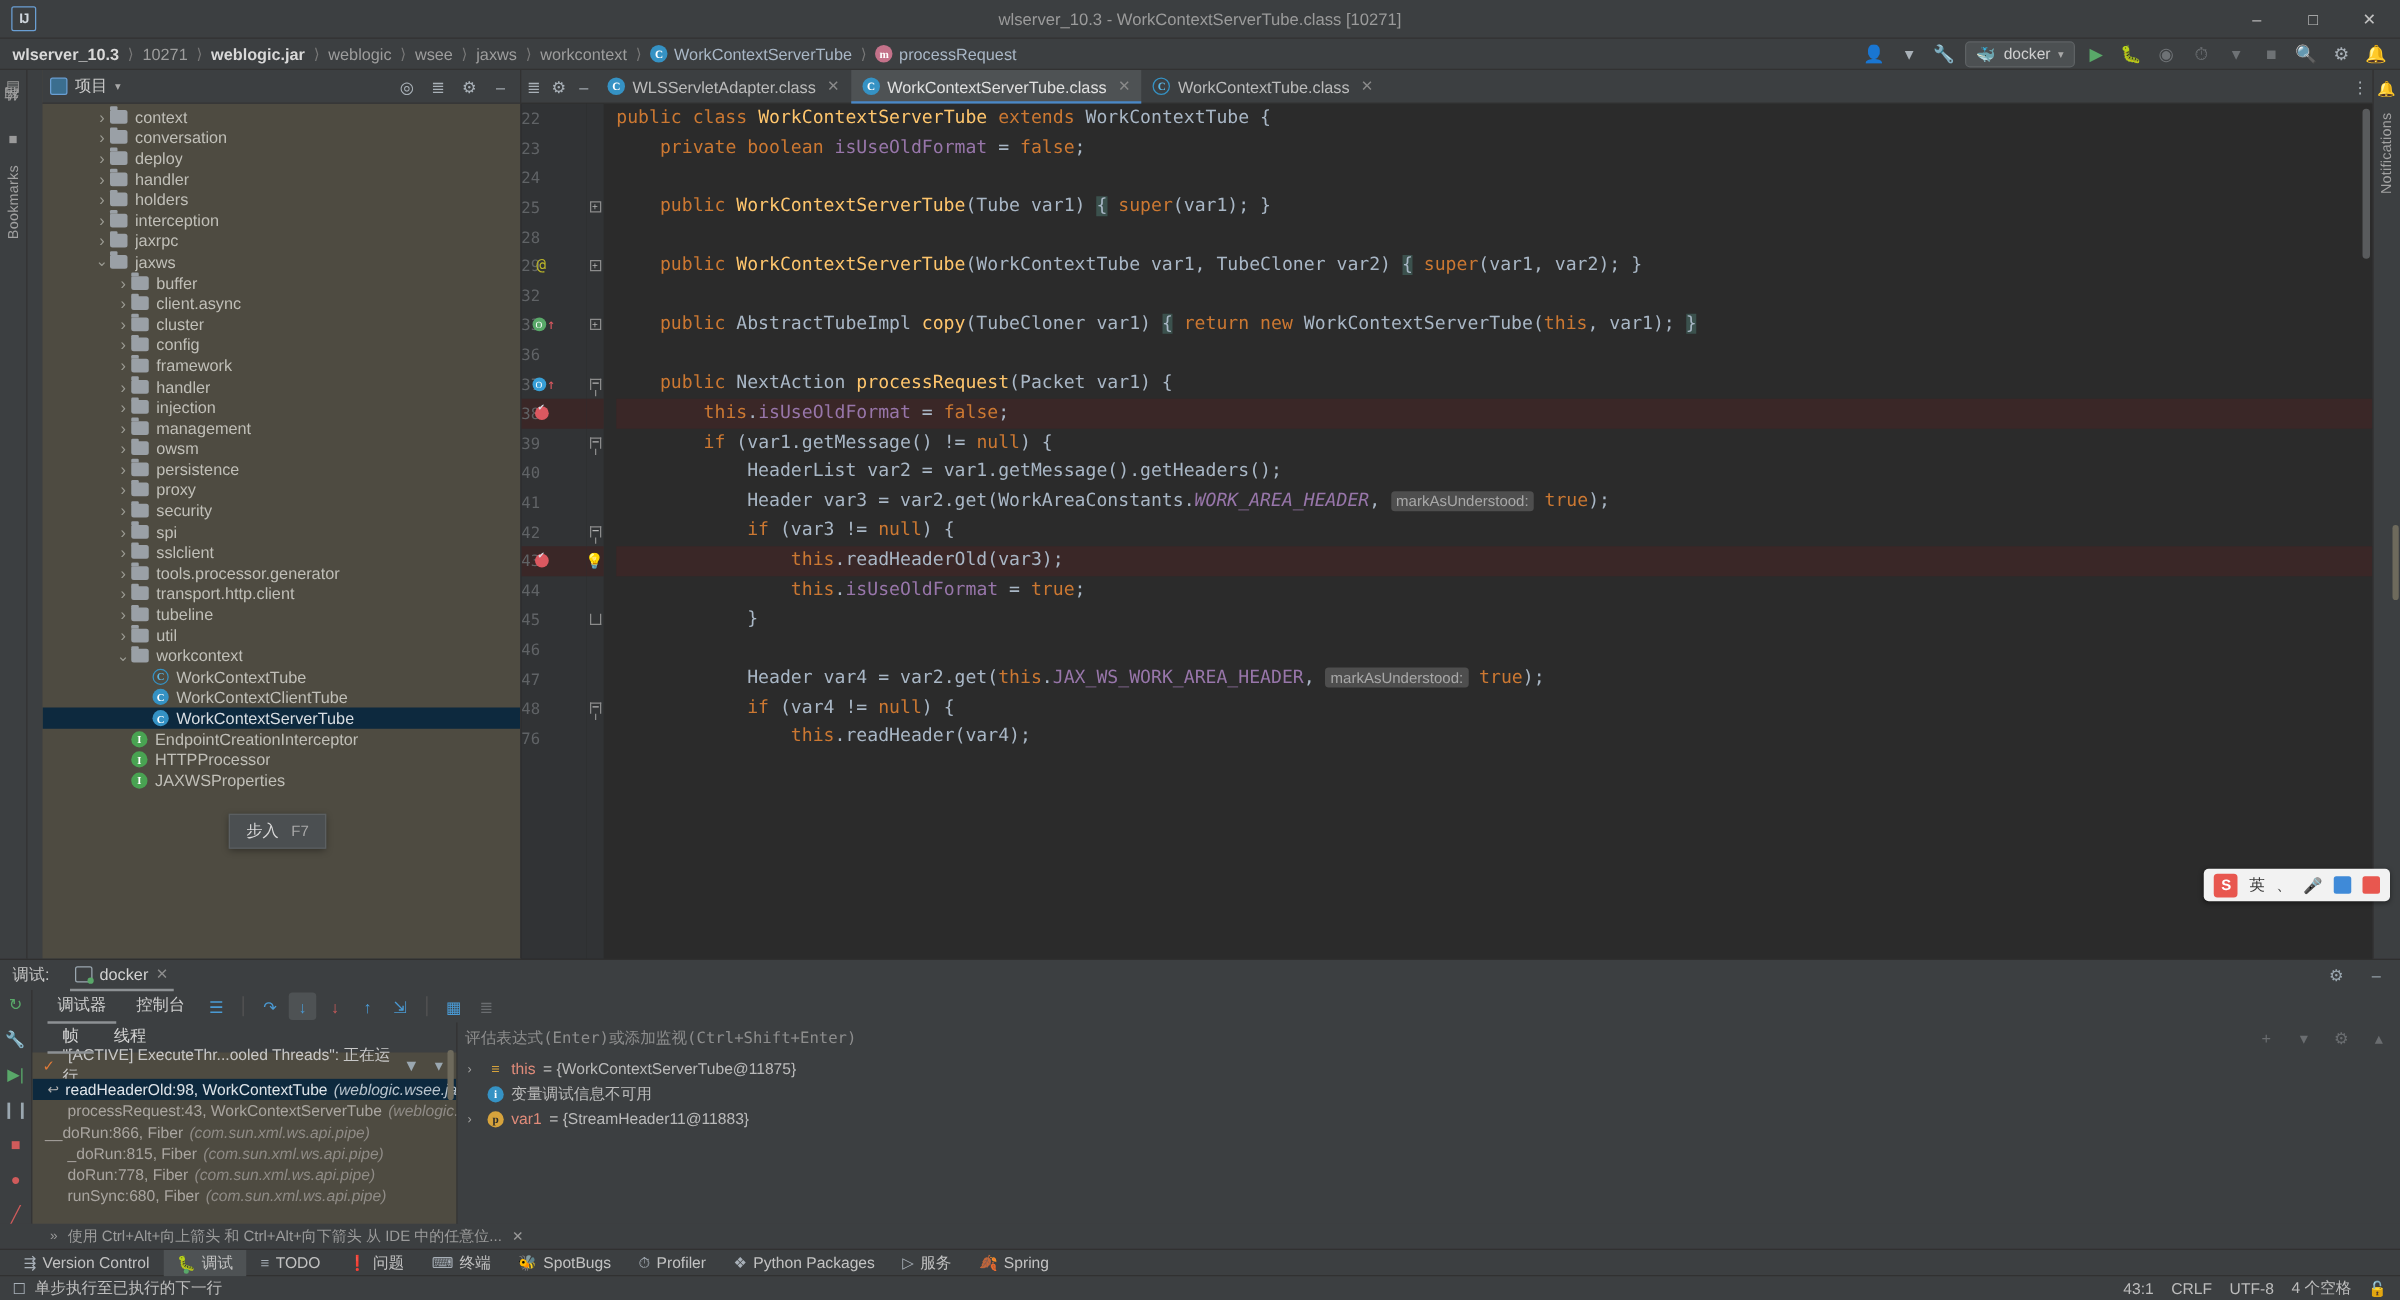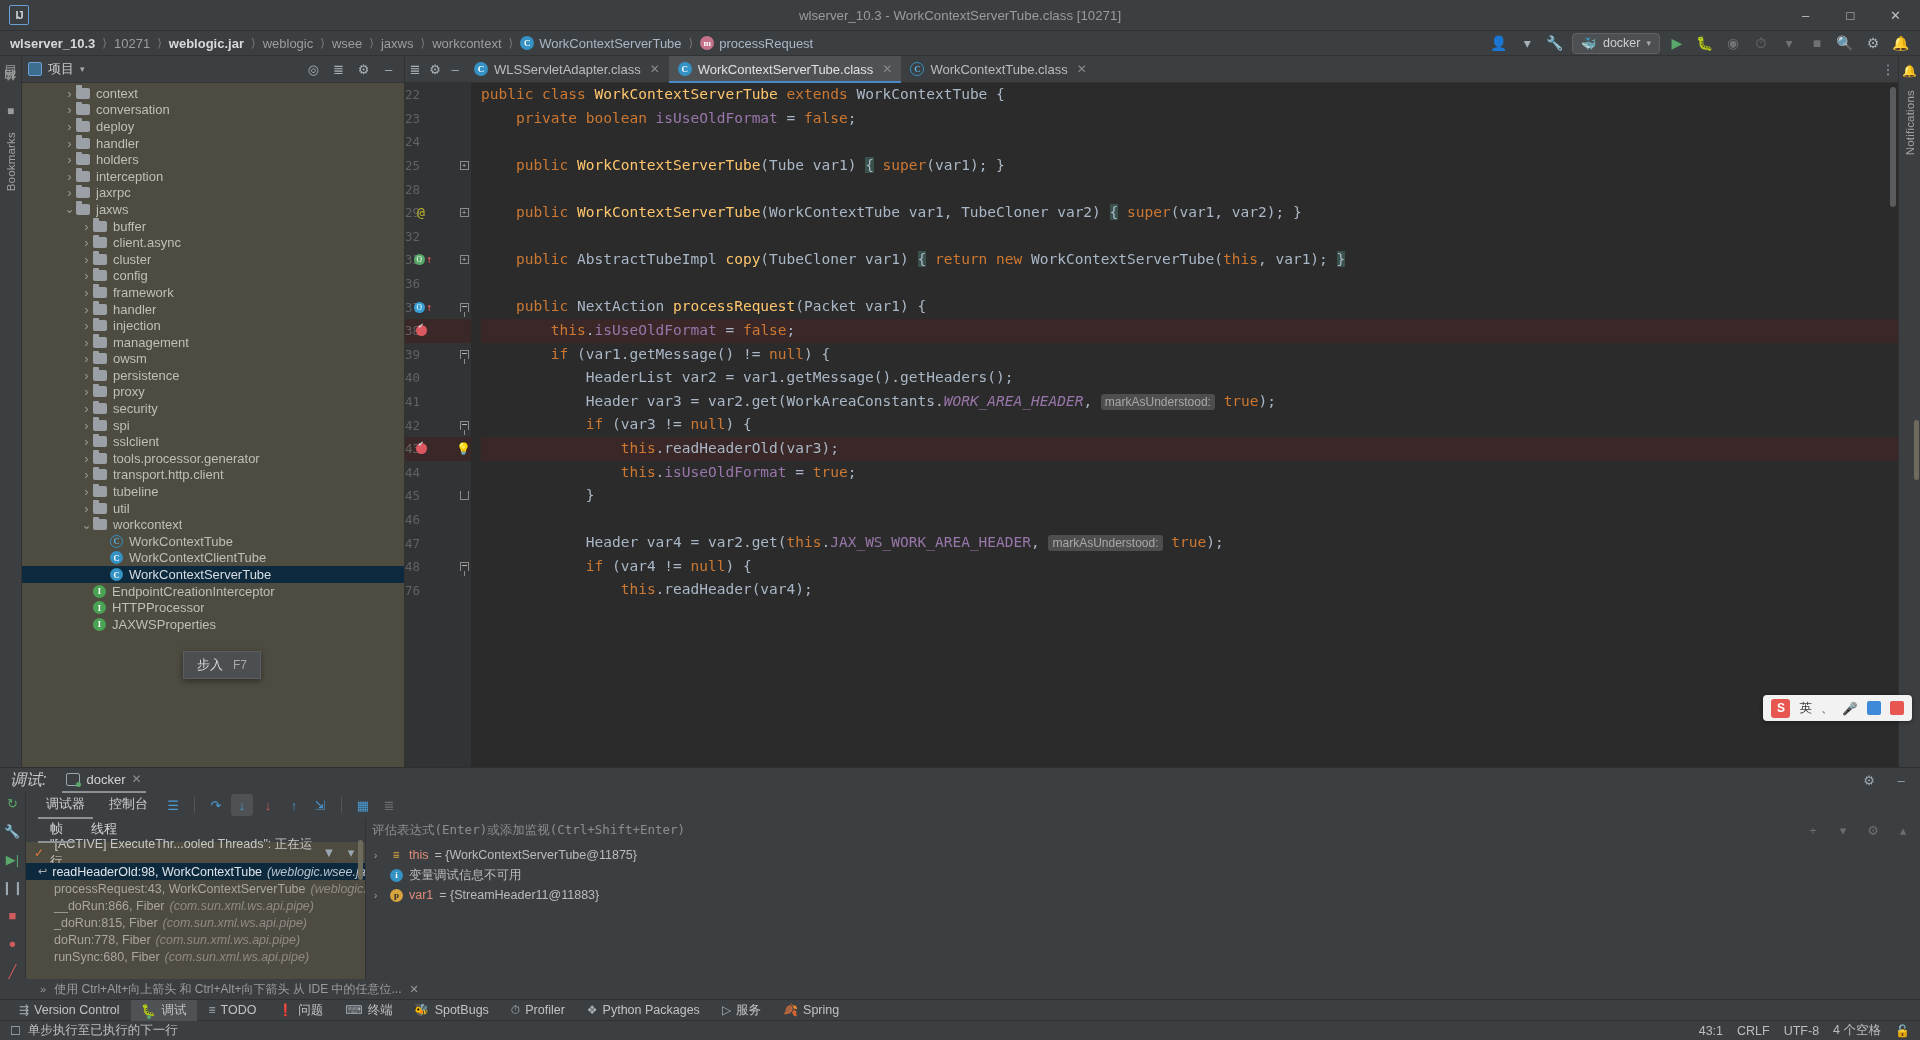--- a/index.html
+++ b/index.html
@@ -74,21 +74,21 @@
     font-size:11.5px; color:#a2a2a2; white-space:nowrap; letter-spacing:0.2px;
   }
   .strip-ico { font-size:12px; color:#9a9a9a; }
 
   .right-strip {
     width:22px; background:#3c3f41; border-left:1px solid #323232;
     display:flex; flex-direction:column; align-items:center; padding-top:8px; gap:12px; flex:none;
   }
 
   
-  .proj-panel { width:383px; background:#4e4b41; display:flex; flex-direction:column; flex:none; border-right:1px solid #323232;}
+  .proj-panel { width:383px; background:#4e4b41; display:flex; flex-direction:column; flex:none; border-right:1px solid #323232;margin-left:12px;}
   .proj-header {
     height:27px; background:#3c3f41; display:flex; align-items:center; padding:0 6px; gap:6px; flex:none;
     border-bottom:1px solid #343434;
   }
   .proj-title { font-size:13px; color:#c9c9c9; }
   .proj-sq { width:14px;height:14px; border:1.5px solid #6a9fd4; background:#3b6e8f; border-radius:2px;}
   .caret { color:#a9a9a9; font-size:9px; }
   .proj-header .spacer { flex:1; }
   .ph-ico { width:19px;height:19px;display:flex;align-items:center;justify-content:center;color:#a9b1b8;font-size:13px;}
   .tree { flex:1; overflow:hidden; padding-top:2px; position:relative; }
@@ -158,21 +158,21 @@
     background:#4e4e4e; color:#a8a8a8; font-size:12px; padding:1px 4px; border-radius:3px;
     font-family:"Liberation Sans",sans-serif;
   }
   .lamp { color:#f5c147; font-size:12px; }
 
   .code-scroll-v { position:absolute; right:2px; top:4px; width:6px; height:120px; background:#595b5d; border-radius:3px;}
 
   
   .debug { height:232px; background:#3c3f41; display:flex; flex-direction:column; flex:none; border-top:1px solid #2f2f2f;}
   .dbg-tabbar { height:24px; display:flex; align-items:center; padding-left:10px; gap:12px; flex:none; position:relative;}
-  .dbg-title { font-size:16px; color:#c6c6c6;font-style:italic;}
+  .dbg-title { font-size:13px; color:#c6c6c6;}
   .dtab { display:flex; align-items:center; gap:6px; font-size:13px; color:#d2d2d2; padding:2px 8px 4px; position:relative;}
   .dtab.active:after{content:"";position:absolute;left:4px;right:4px;bottom:-2px;height:2px;background:#8d9194;}
   .dtab-ico { width:14px;height:13px;border:1.4px solid #9aa7b0; border-radius:2px; position:relative;}
   .dtab-ico:after{content:"";position:absolute;right:-2px;bottom:-2px;width:5px;height:5px;border-radius:50%;background:#59a869;}
   .dbg-right { margin-left:auto; display:flex; align-items:center; gap:10px; padding-right:8px;}
 
   .dbg-body { flex:1; display:flex; min-height:0; }
   .dbg-strip { width:26px; display:flex; flex-direction:column; align-items:center; padding-top:4px; gap:12px; flex:none; border-right:1px solid #323232;}
   .dbg-main { flex:1; display:flex; flex-direction:column; min-width:0; }
   .dbg-toolbar { height:26px; display:flex; align-items:center; gap:4px; padding-left:10px; flex:none;}
@@ -727,21 +727,21 @@
             <div class="frames-list" id="frames-list">
                 <div class="frow sel">
                   <span class="ret-ico">↩</span>
                   <span>readHeaderOld:98, WorkContextTube</span>
                   <span class="ital"> (weblogic.wsee.jaxw</span>
                 </div>
                 <div class="frow" style="padding-left: 28px;">
                   <span>processRequest:43, WorkContextServerTube</span>
                   <span class="ital"> (weblogic.ws</span>
                 </div>
-                <div class="frow" style="padding-left: 28px;">
+                <div class="frow" style="padding-left: 10px;">
                   <span>__doRun:866, Fiber</span>
                   <span class="ital"> (com.sun.xml.ws.api.pipe)</span>
                 </div>
                 <div class="frow" style="padding-left: 28px;">
                   <span>_doRun:815, Fiber</span>
                   <span class="ital"> (com.sun.xml.ws.api.pipe)</span>
                 </div>
                 <div class="frow" style="padding-left: 28px;">
                   <span>doRun:778, Fiber</span>
                   <span class="ital"> (com.sun.xml.ws.api.pipe)</span>

